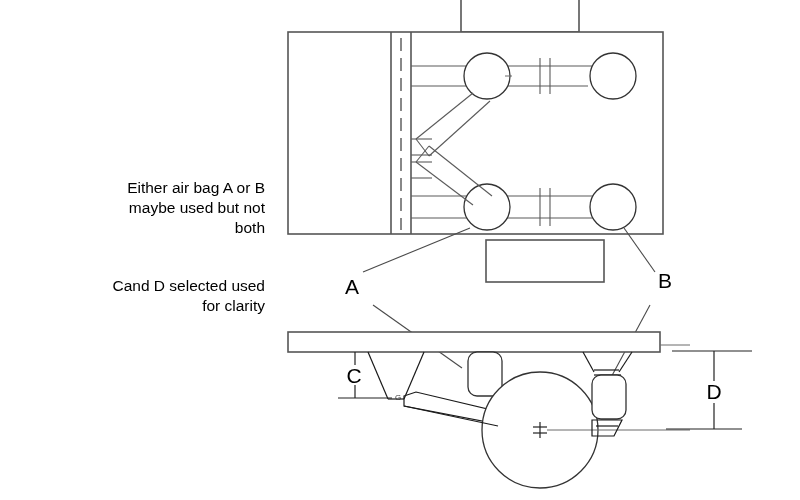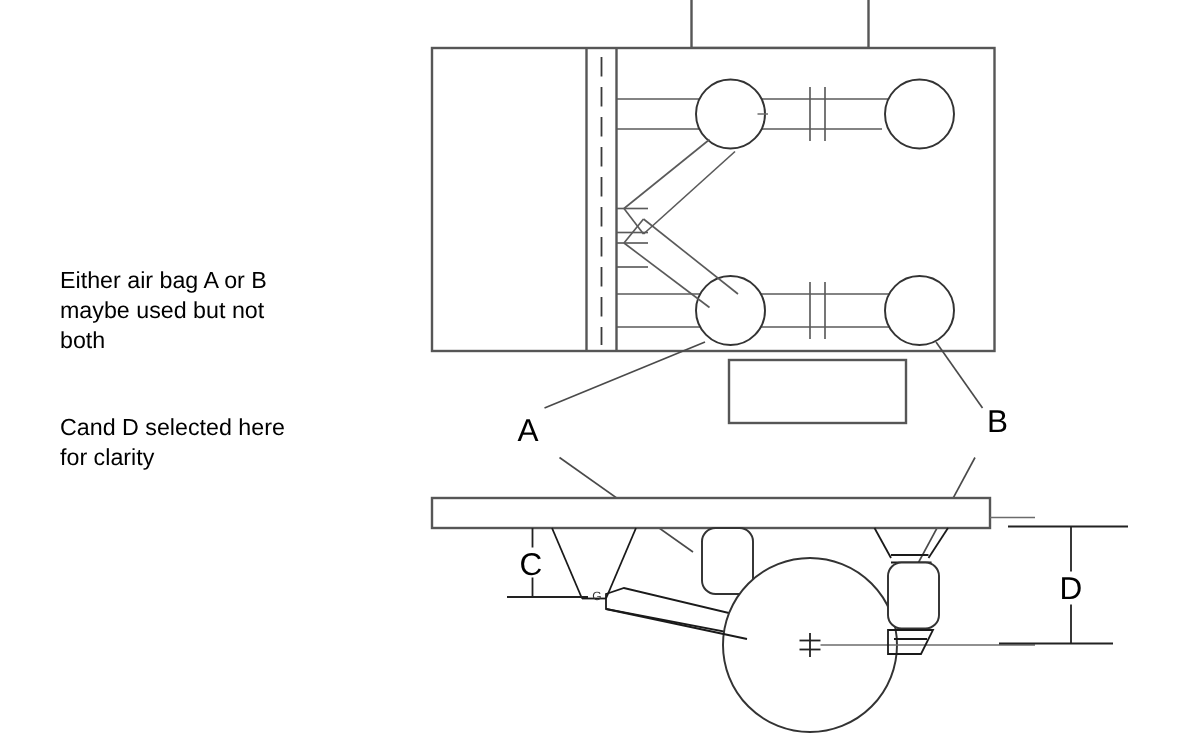--- a/index.html
+++ b/index.html
@@ -13,20 +13,21 @@
     width: 800px;
     height: 500px;
     overflow: hidden;
     position: relative;
   }
   #drawing-root {
     position: relative;
     width: 800px;
     height: 500px;
     background: #ffffff;
+    text-align: right;
   }
   svg#drawing-canvas {
     position: absolute;
     top: 0;
     left: 0;
     width: 800px;
     height: 500px;
     display: block;
   }
   .notes-block {
@@ -102,21 +103,21 @@
 </style>
 </head>
 <body>
 
 <div id="drawing-root">
 
   <div class="notes-block">
     <p class="note-para">Either air bag A or B
 maybe used but not
 both</p>
-    <p class="note-para">Cand D selected here
+    <p class="note-para">Cand D selected used
 for clarity</p>
   </div>
 
   <svg id="drawing-canvas" viewBox="0 0 800 500" xmlns="http://www.w3.org/2000/svg">
 
     <g>
 
       <rect class="outline whitefill" x="461" y="-10" width="118" height="42"></rect>
 
       <rect class="outline whitefill" x="288" y="32" width="375" height="202"></rect>

